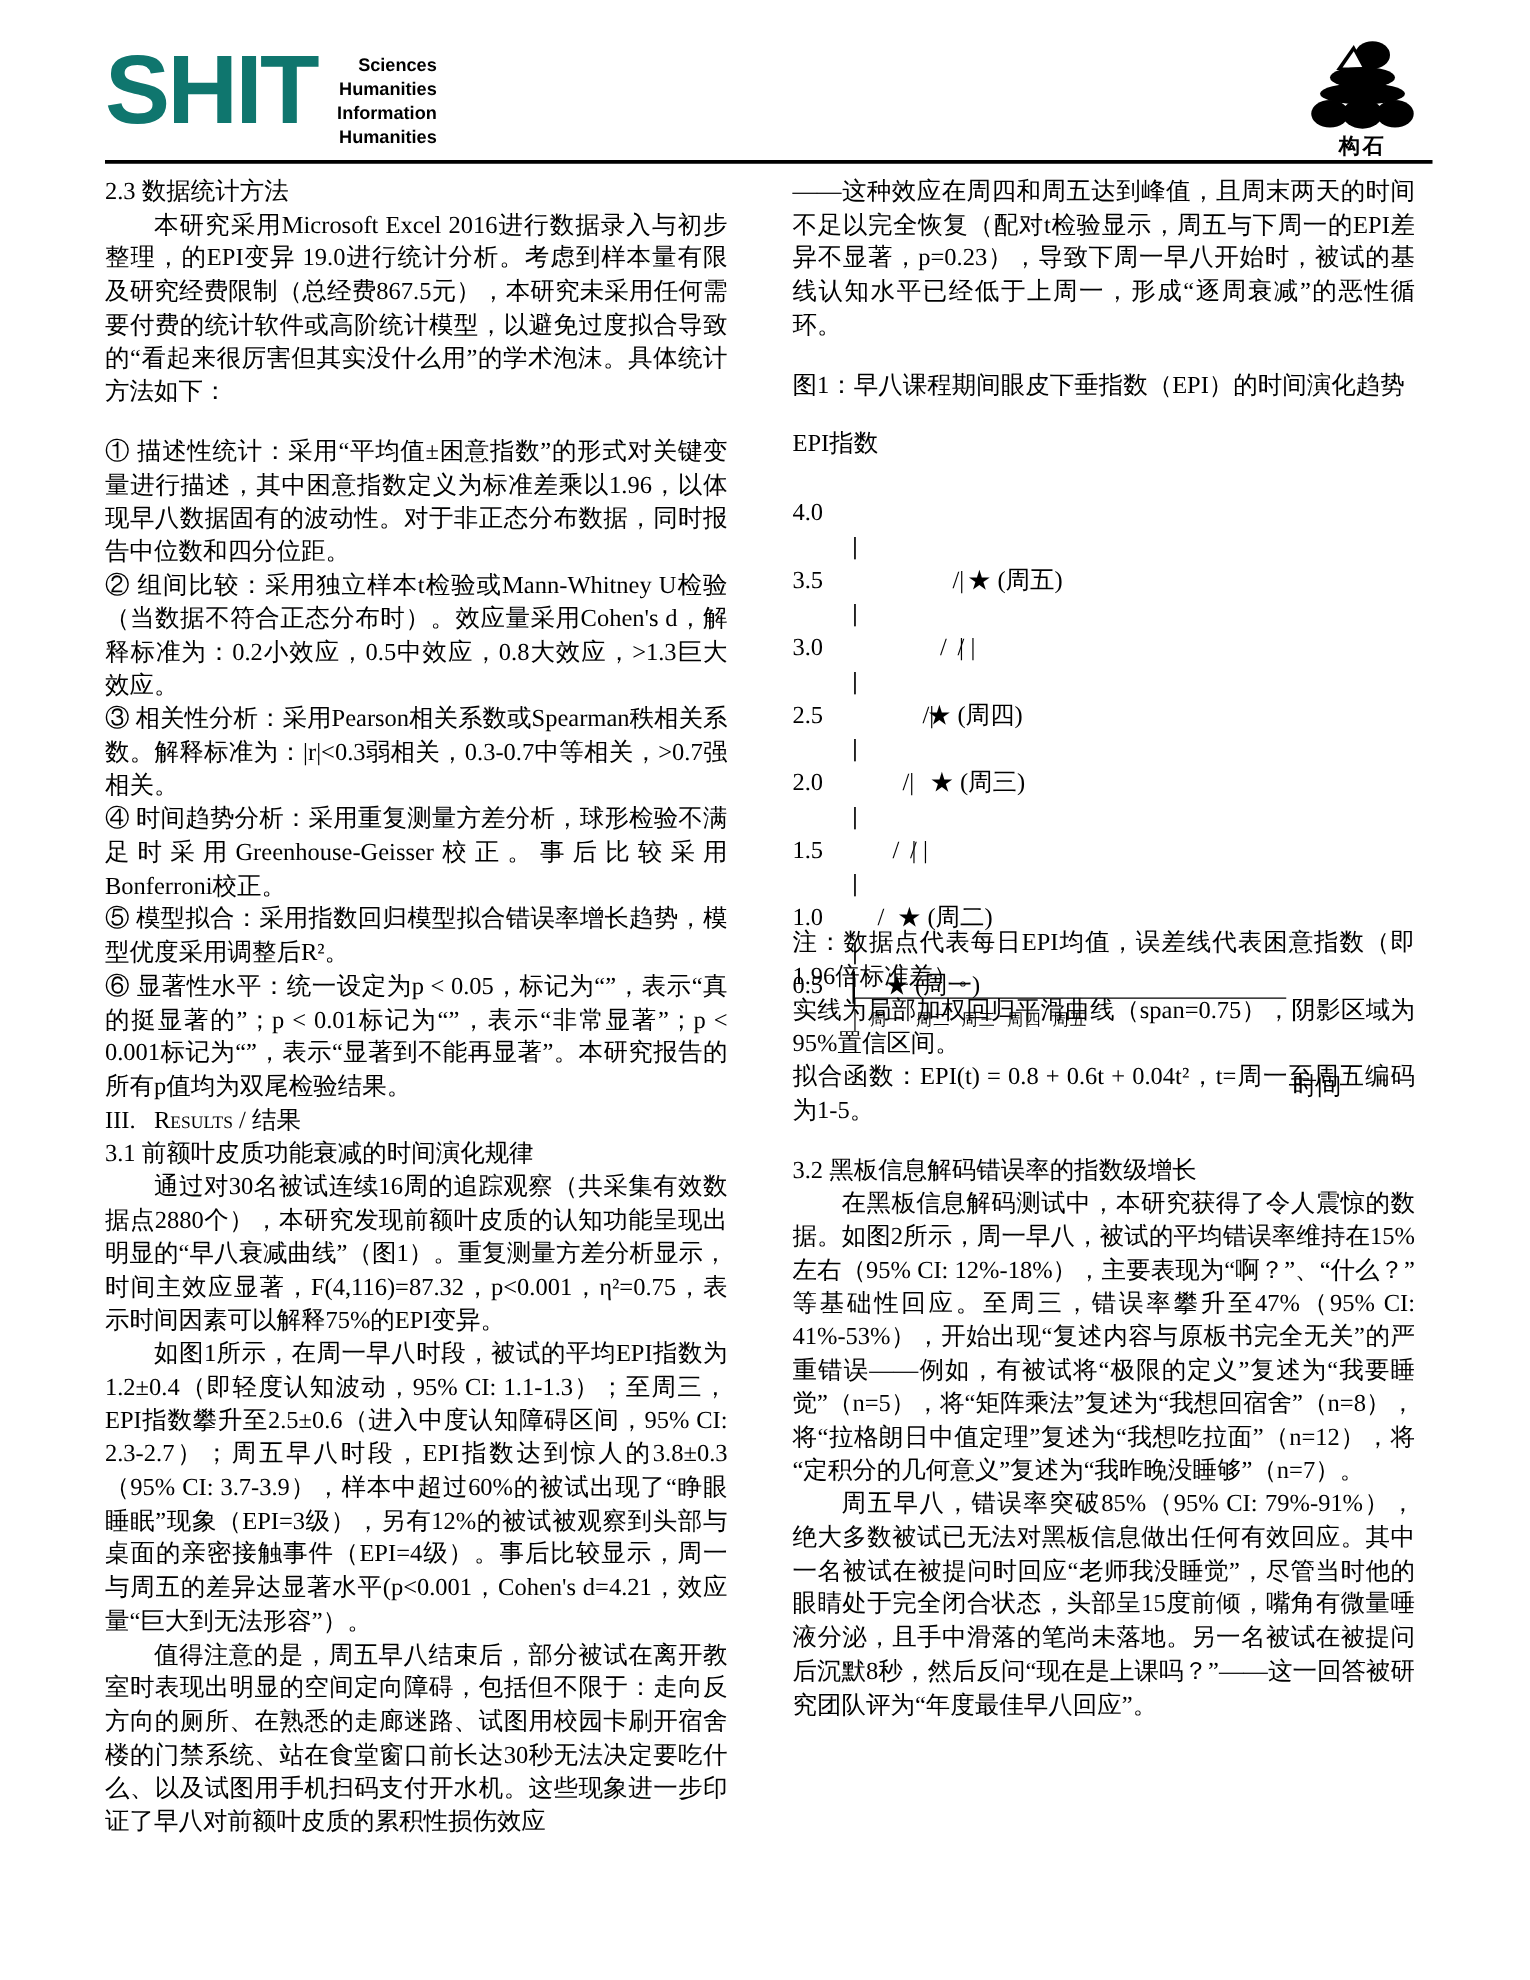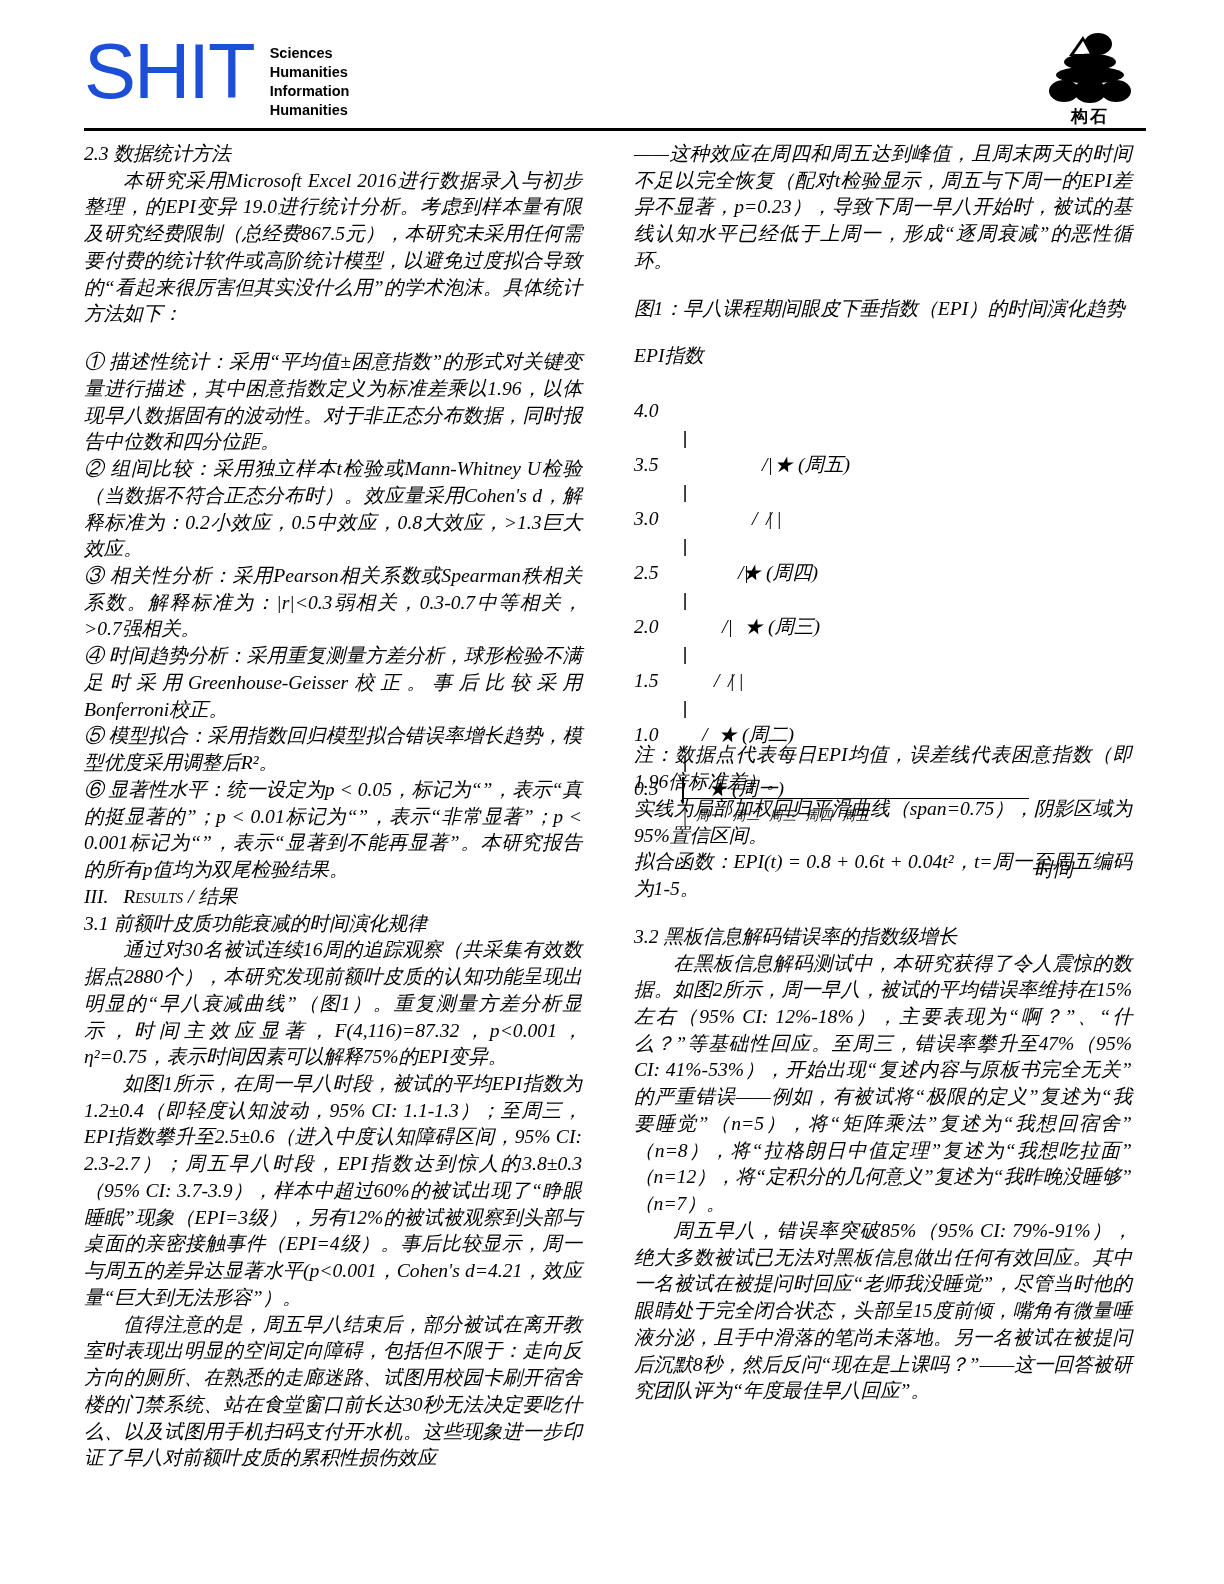--- a/index.html
+++ b/index.html
@@ -31,35 +31,35 @@
     justify-content: space-between;
     height: 96px;
   }
   .brand {
     display: flex;
     align-items: flex-start;
     padding-top: 14px;
   }
   .brand-word {
     font-family: "Liberation Sans", "DejaVu Sans", sans-serif;
-    font-weight: normal;
+    font-weight: bold;
     font-size: 78px;
     line-height: 0.82;
     letter-spacing: -2px;
-    color: #1d4ed8;
+    color: #0f766e;
   }
   .brand-expand {
     font-family: "Liberation Sans", "DejaVu Sans", sans-serif;
     font-weight: bold;
     font-size: 14.5px;
     line-height: 1.32;
     margin-left: 16px;
     margin-top: 4px;
   }
-  .brand-expand div { white-space: nowrap; }
+  .brand-expand div { white-space: nowrap; text-align: right; }
 
   .pub-logo {
     width: 112px;
     text-align: center;
     padding-top: 4px;
   }
   .pub-logo svg { display: block; margin: 0 auto; }
   .pub-logo-text {
     font-family: "DejaVu Sans", "Liberation Sans", sans-serif;
     font-size: 17px;
@@ -76,21 +76,20 @@
 
   
   .columns {
     display: flex;
     gap: 52px;
     align-items: flex-start;
   }
   .col {
     width: 498px;
     flex: 0 0 498px;
-    font-style: italic;
   }
   .col p, .col h3, .col h2 {
     margin: 0;
     font-size: 19.6px;
     line-height: 1.365;
     text-align: justify;
     text-justify: inter-character;
   }
   .subhead {
     font-size: 19.6px;

